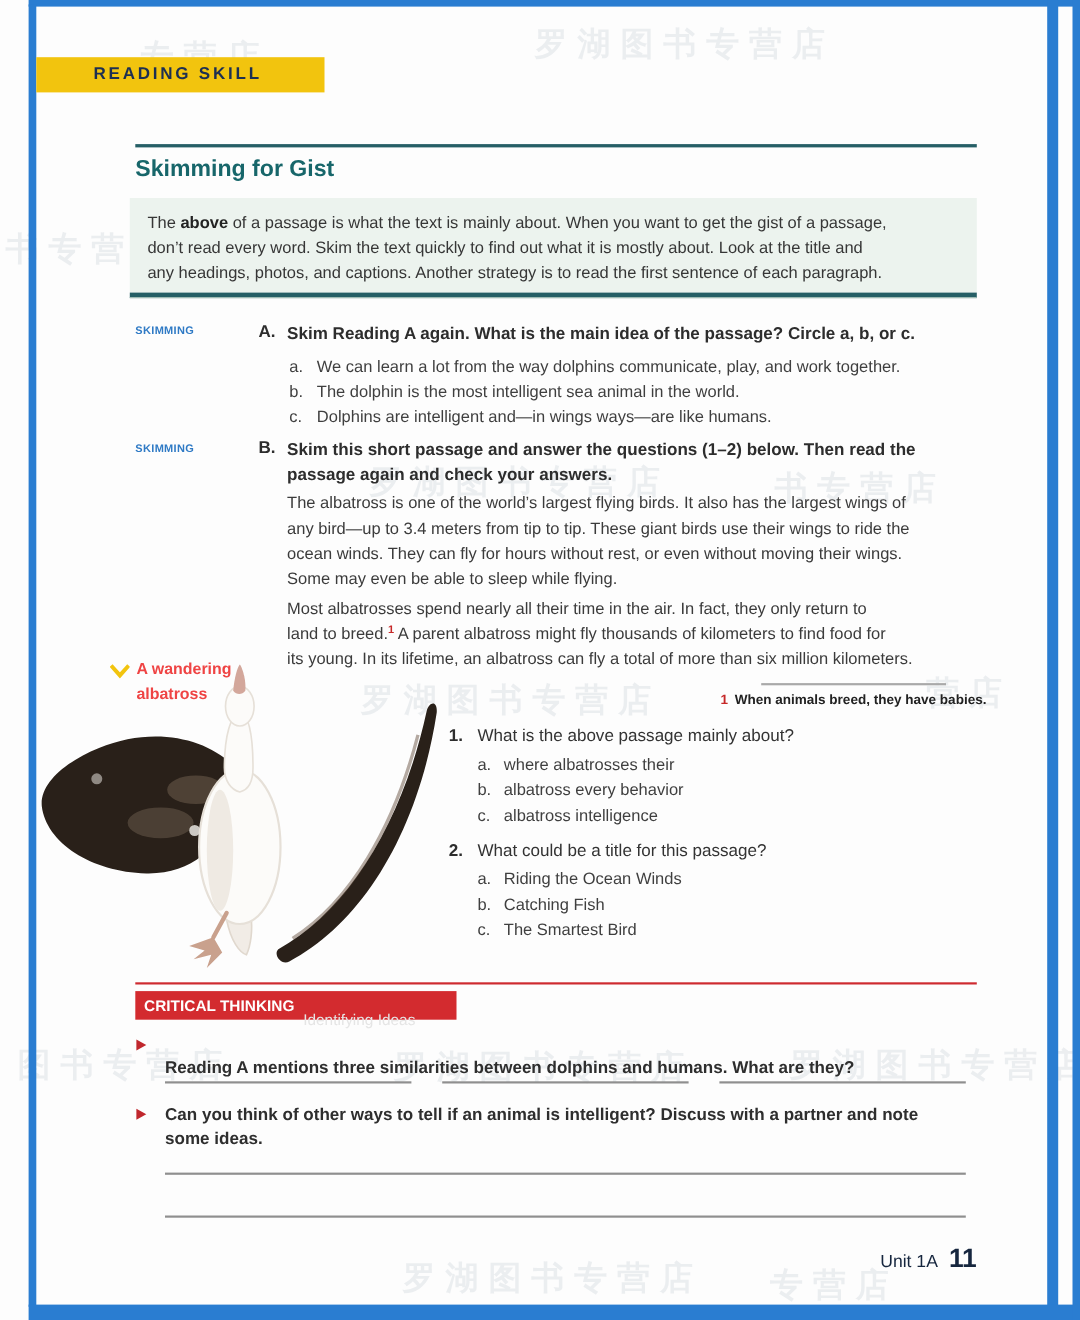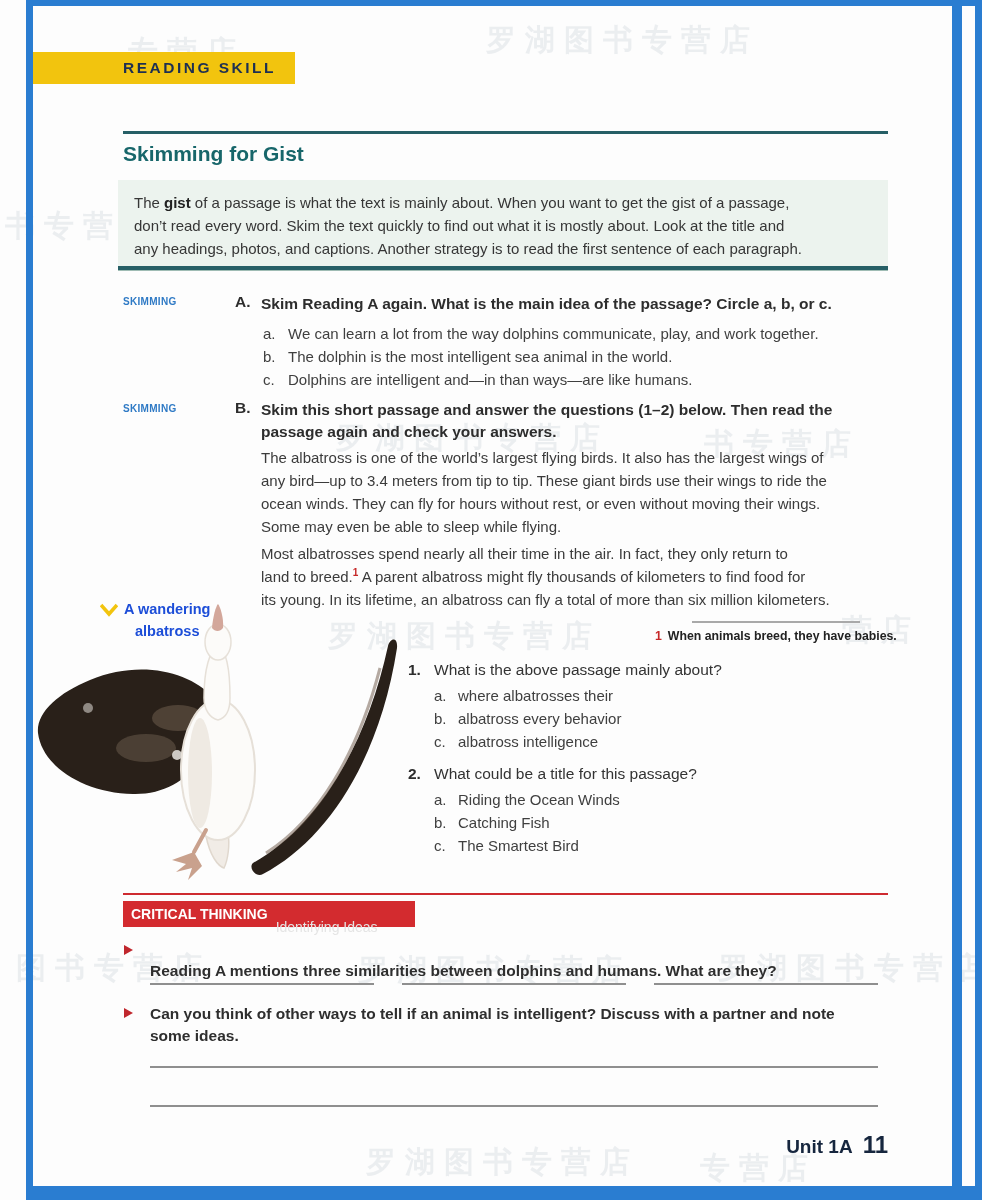--- a/index.html
+++ b/index.html
@@ -9,41 +9,41 @@
   .frame-top{position:absolute;left:26px;top:0;width:956px;height:6px;background:#2a7dd1;}
   .frame-left{position:absolute;left:26px;top:4px;width:7px;height:1184px;background:#2a7dd1;}
   .frame-right{position:absolute;left:952px;top:0;width:10px;height:1200px;background:#2a7dd1;}
   .frame-bottom{position:absolute;left:26px;top:1186px;width:956px;height:14px;background:#2a7dd1;}
   .edge-right{position:absolute;left:975px;top:0;width:7px;height:1200px;background:#2a7dd1;}
   
   .wm{position:absolute;font-size:30px;font-weight:bold;letter-spacing:9px;color:#8696a6;
       opacity:.14;white-space:nowrap;pointer-events:none;}
   
   .skill-banner{position:absolute;left:33px;top:52px;width:262px;height:32px;background:#f2c40e;
-      display:flex;align-items:center;padding-left:90px;box-sizing:border-box;}
+      display:flex;align-items:center;padding-left:52px;box-sizing:border-box;}
   .skill-banner span{font-size:15.5px;font-weight:bold;letter-spacing:2.5px;color:#1d2f52;}
   .rule-top{position:absolute;left:123px;top:131px;width:765px;height:3px;background:#265f66;}
   .page-title{position:absolute;left:123px;top:142px;font-size:21px;font-weight:bold;color:#17666a;}
   
   .gist-box{position:absolute;left:118px;top:180px;width:770px;height:86px;background:#ecf3ee;
       box-sizing:border-box;padding:11px 0 0 16px;font-size:15px;line-height:23px;color:#363636;}
   .gist-box b{color:#222;}
   .rule-mid{position:absolute;left:118px;top:266px;width:770px;height:4px;background:#265f66;
       border-bottom:1px solid #9fbcb4;}
   
   .skill-label{position:absolute;font-size:10px;font-weight:bold;color:#2f7ac5;letter-spacing:.3px;}
   .ex-letter{position:absolute;font-size:15.5px;font-weight:bold;color:#2d2d2d;}
   .ex-prompt{position:absolute;font-size:15.5px;font-weight:bold;color:#2d2d2d;line-height:22px;}
   .opt-row{display:flex;line-height:23px;font-size:15px;color:#3f3f3f;}
   .opt-letter{width:25px;flex:none;}
   .body-lines div{line-height:23px;font-size:15px;color:#3b3b3b;white-space:nowrap;}
   sup.fn{color:#c62828;font-weight:bold;font-size:10px;vertical-align:super;line-height:0;}
   
   .caption{position:absolute;left:100px;top:598px;display:flex;gap:6px;}
-  .caption .txt{font-size:14.5px;font-weight:bold;color:#1d4ed8;line-height:22px;text-align:center;}
+  .caption .txt{font-size:14.5px;font-weight:bold;color:#ef4444;line-height:22px;}
   .fn-line{position:absolute;left:692px;top:621px;width:168px;height:2px;background:#a9a9a9;}
   .footnote{position:absolute;left:655px;top:629px;width:250px;display:flex;gap:6px;
       font-size:12.3px;font-weight:bold;color:#222;}
   .footnote .mark{color:#c62828;}
   
   .questions{position:absolute;left:408px;top:661px;width:480px;}
   .q-head{display:flex;font-size:15.5px;color:#333;}
   .q-num{width:26px;flex:none;font-weight:bold;color:#2d2d2d;}
   .q-opts{margin:5px 0 12px 26px;}
   .q-opts .opt-row{line-height:23px;}
@@ -57,21 +57,21 @@
   .bullet-tri{position:absolute;width:0;height:0;border-left:9px solid #c0272d;
       border-top:5.5px solid transparent;border-bottom:5.5px solid transparent;}
   .ct-text{position:absolute;left:150px;width:745px;font-size:15.5px;font-weight:600;
       color:#2e2e2e;line-height:22px;}
   .short-lines{position:absolute;left:150px;top:983px;width:728px;display:flex;gap:28px;}
   .short-lines div{flex:1;border-top:2px solid #8f8f8f;}
   .write-line{position:absolute;left:150px;width:728px;height:2px;background:#8f8f8f;}
   
   .footer{position:absolute;left:750px;top:1131px;width:138px;display:flex;align-items:baseline;
       justify-content:flex-end;gap:10px;color:#16263e;}
-  .footer .unit{font-size:19px;font-weight:bold;}
+  .footer .unit{font-size:16px;font-weight:normal;}
   .footer .pageno{font-size:24px;font-weight:bold;}
   .bird{position:absolute;left:28px;top:598px;}
 </style>
 </head>
 <body>
 
 <div class="canvas">
 
   <span class="wm" style="left:486px;top:20px;">罗湖图书专营店</span>
   <span class="wm" style="left:128px;top:32px;">专营店</span>
@@ -93,41 +93,41 @@
   <div class="frame-bottom"></div>
   <div class="edge-right"></div>
 
   <div class="skill-banner">
     <span>READING SKILL</span>
   </div>
   <div class="rule-top"></div>
   <div class="page-title">Skimming for Gist</div>
 
   <div class="gist-box">
-    <div><span>The </span><b>gist</b><span> of a passage is what the text is mainly about. When you want to get the gist of a passage,</span></div>
+    <div><span>The </span><b>above</b><span> of a passage is what the text is mainly about. When you want to get the gist of a passage,</span></div>
     <div>don’t read every word. Skim the text quickly to find out what it is mostly about. Look at the title and</div>
     <div>any headings, photos, and captions. Another strategy is to read the first sentence of each paragraph.</div>
   </div>
   <div class="rule-mid"></div>
 
   <div class="skill-label" style="left:123px;top:296px;">SKIMMING</div>
   <div class="ex-letter" style="left:235px;top:293px;">A.</div>
   <div class="ex-prompt" style="left:261px;top:293px;width:625px;">Skim Reading A again. What is the main idea of the passage? Circle a, b, or c.</div>
   <div style="position:absolute;left:263px;top:322px;width:625px;">
     <div class="opt-row">
         <span class="opt-letter">a.</span>
         <span>We can learn a lot from the way dolphins communicate, play, and work together.</span>
       </div>
     <div class="opt-row">
         <span class="opt-letter">b.</span>
         <span>The dolphin is the most intelligent sea animal in the world.</span>
       </div>
     <div class="opt-row">
         <span class="opt-letter">c.</span>
-        <span>Dolphins are intelligent and—in than ways—are like humans.</span>
+        <span>Dolphins are intelligent and—in wings ways—are like humans.</span>
       </div>
   </div>
 
   <div class="skill-label" style="left:123px;top:403px;">SKIMMING</div>
   <div class="ex-letter" style="left:235px;top:399px;">B.</div>
   <div class="ex-prompt" style="left:261px;top:399px;width:625px;">
     <div>Skim this short passage and answer the questions (1–2) below. Then read the</div>
     <div>passage again and check your answers.</div>
   </div>
   <div class="body-lines" style="position:absolute;left:261px;top:446px;">

